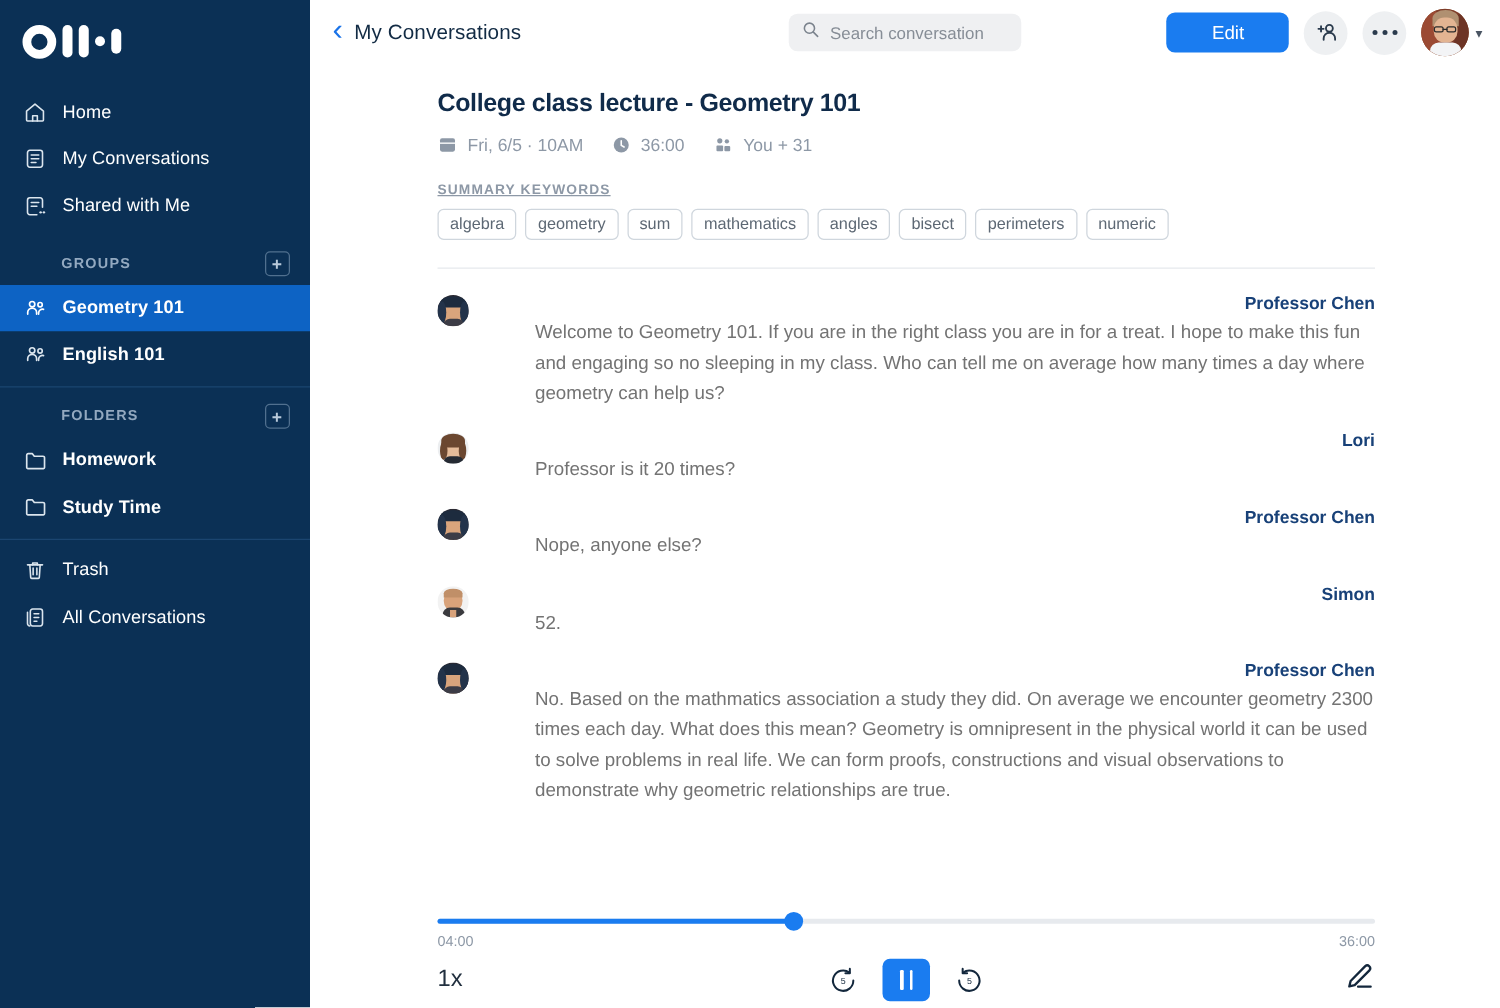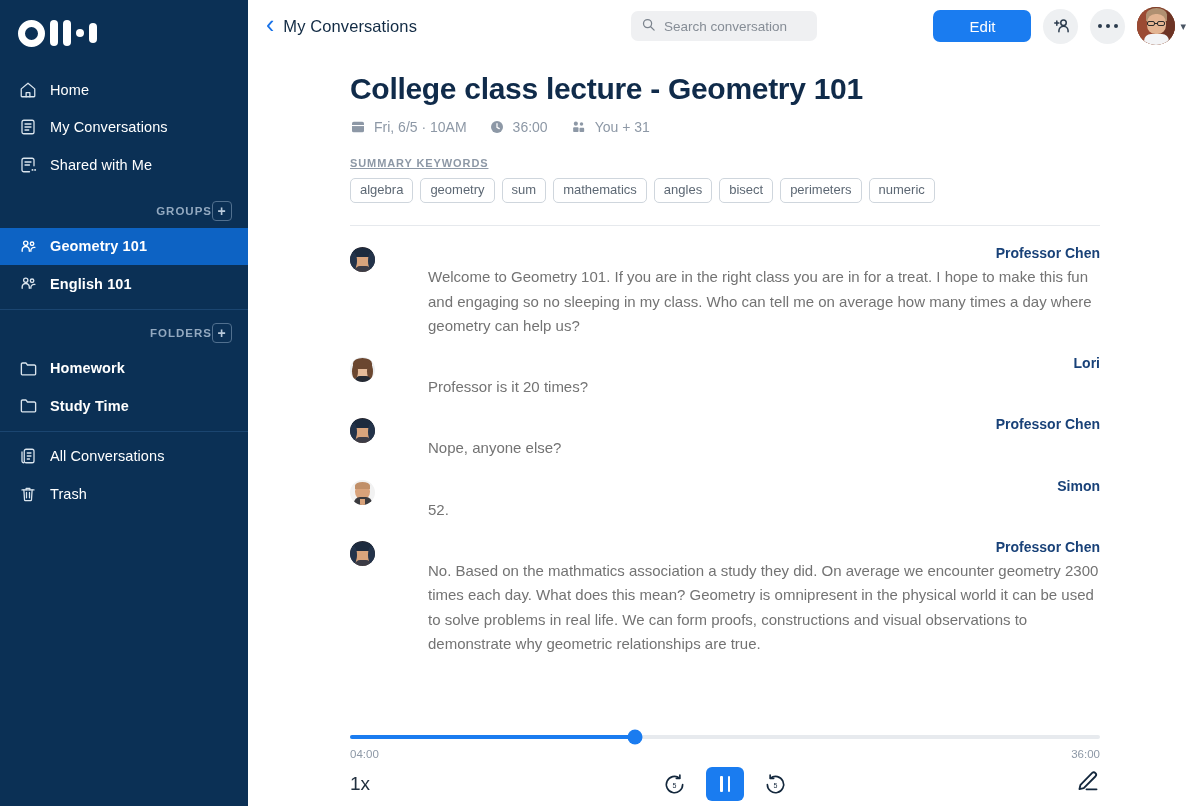--- a/index.html
+++ b/index.html
@@ -39,25 +39,26 @@
     font-size: 14.5px;
     color: #ffffff;
   }
   .nav-item .label { white-space: nowrap; letter-spacing: .1px; }
   .nav-item.bold .label { font-weight: bold; }
   .nav-item.active { background: #0d63c4; }
   .nav-item .ico { width: 20px; height: 20px; display: flex; align-items: center; justify-content: center; flex: 0 0 20px; }
   .nav-item .ico svg { display: block; }
 
   .section-head {
-    display: flex; align-items: center; justify-content: flex-end;
+    display: flex; align-items: center; justify-content: space-between;
     padding: 0 16px 0 5px;
     height: 34px;
     font-size: 11.5px; font-weight: bold; letter-spacing: 1px;
     color: #93a9c0;
+    margin-left: 44px;
   }
   .plus-btn {
     width: 20px; height: 20px; border: 1px solid #5c7governor; border-radius: 4px;
     border: 1px solid #51708f;
     display: flex; align-items: center; justify-content: center;
     color: #b9cadb; font-size: 14px; line-height: 1; cursor: pointer;
   }
   .divider { height: 1px; background: #1b4570; margin: 6px 0; }
 
   
@@ -108,21 +109,21 @@
   .chev-down { font-size: 11px; color: #4a5563; }
 
   
   .face { position: absolute; inset: 0; }
 
   
   .content { flex: 1; overflow: hidden; padding: 0 0 0 0; position: relative; }
   .content-inner { padding: 20px 100px 0 102px; }
 
   .title {
-    font-size: 30px; color: #102b4a; font-weight: bold; letter-spacing: -.3px;
+    font-size: 20px; color: #102b4a; font-weight: bold; letter-spacing: -.3px;
     margin-bottom: 13px;
   }
   .meta-row { display: flex; align-items: center; gap: 22px; color: #8d98a6; font-size: 14px; margin-bottom: 22px; }
   .meta { display: flex; align-items: center; gap: 8px; }
   .meta svg { display: block; }
 
   .kw-label { font-size: 11px; font-weight: bold; letter-spacing: .9px; color: #8d98a6; margin-bottom: 9px; text-decoration: underline; }
   .kw-row { display: flex; gap: 7px; flex-wrap: wrap; }
   .kw {
     border: 1px solid #cfd6dd; border-radius: 5px;
@@ -263,38 +264,38 @@
         </svg>
       </span>
       <span class="label">Study Time</span>
     </div>
 
     <div class="divider"></div>
 
     <div class="nav-item">
       <span class="ico">
         <svg width="18" height="18" viewBox="0 0 24 24" fill="none" stroke="#dbe5ee" stroke-width="1.7" stroke-linejoin="round" stroke-linecap="round">
-          <rect x="7" y="3" width="13" height="18" rx="2.5"></rect>
-          <path d="M4 6.5v12A2.5 2.5 0 0 0 6.5 21"></path>
-          <path d="M11 8h5M11 12h5M11 16h3"></path>
-        </svg>
-      </span>
-      <span class="label">All Conversations</span>
-    </div>
-
-    <div class="nav-item">
-      <span class="ico">
-        <svg width="18" height="18" viewBox="0 0 24 24" fill="none" stroke="#dbe5ee" stroke-width="1.7" stroke-linejoin="round" stroke-linecap="round">
           <path d="M4 6.5h16"></path>
             <path d="M9.5 6.5V4.5h5v2"></path>
           <path d="M6.5 6.5 7.4 20a1 1 0 0 0 1 .9h7.2a1 1 0 0 0 1-.9l.9-13.5"></path>
           <path d="M10 10v7M14 10v7"></path>
         </svg>
       </span>
       <span class="label">Trash</span>
+    </div>
+
+    <div class="nav-item">
+      <span class="ico">
+        <svg width="18" height="18" viewBox="0 0 24 24" fill="none" stroke="#dbe5ee" stroke-width="1.7" stroke-linejoin="round" stroke-linecap="round">
+          <rect x="7" y="3" width="13" height="18" rx="2.5"></rect>
+          <path d="M4 6.5v12A2.5 2.5 0 0 0 6.5 21"></path>
+          <path d="M11 8h5M11 12h5M11 16h3"></path>
+        </svg>
+      </span>
+      <span class="label">All Conversations</span>
     </div>
   </aside>
 
   <main class="main">
 
     <header class="topbar">
       <div class="back-link">
         <span class="chev-left">‹</span>
         <span class="back-label">My Conversations</span>
       </div>

